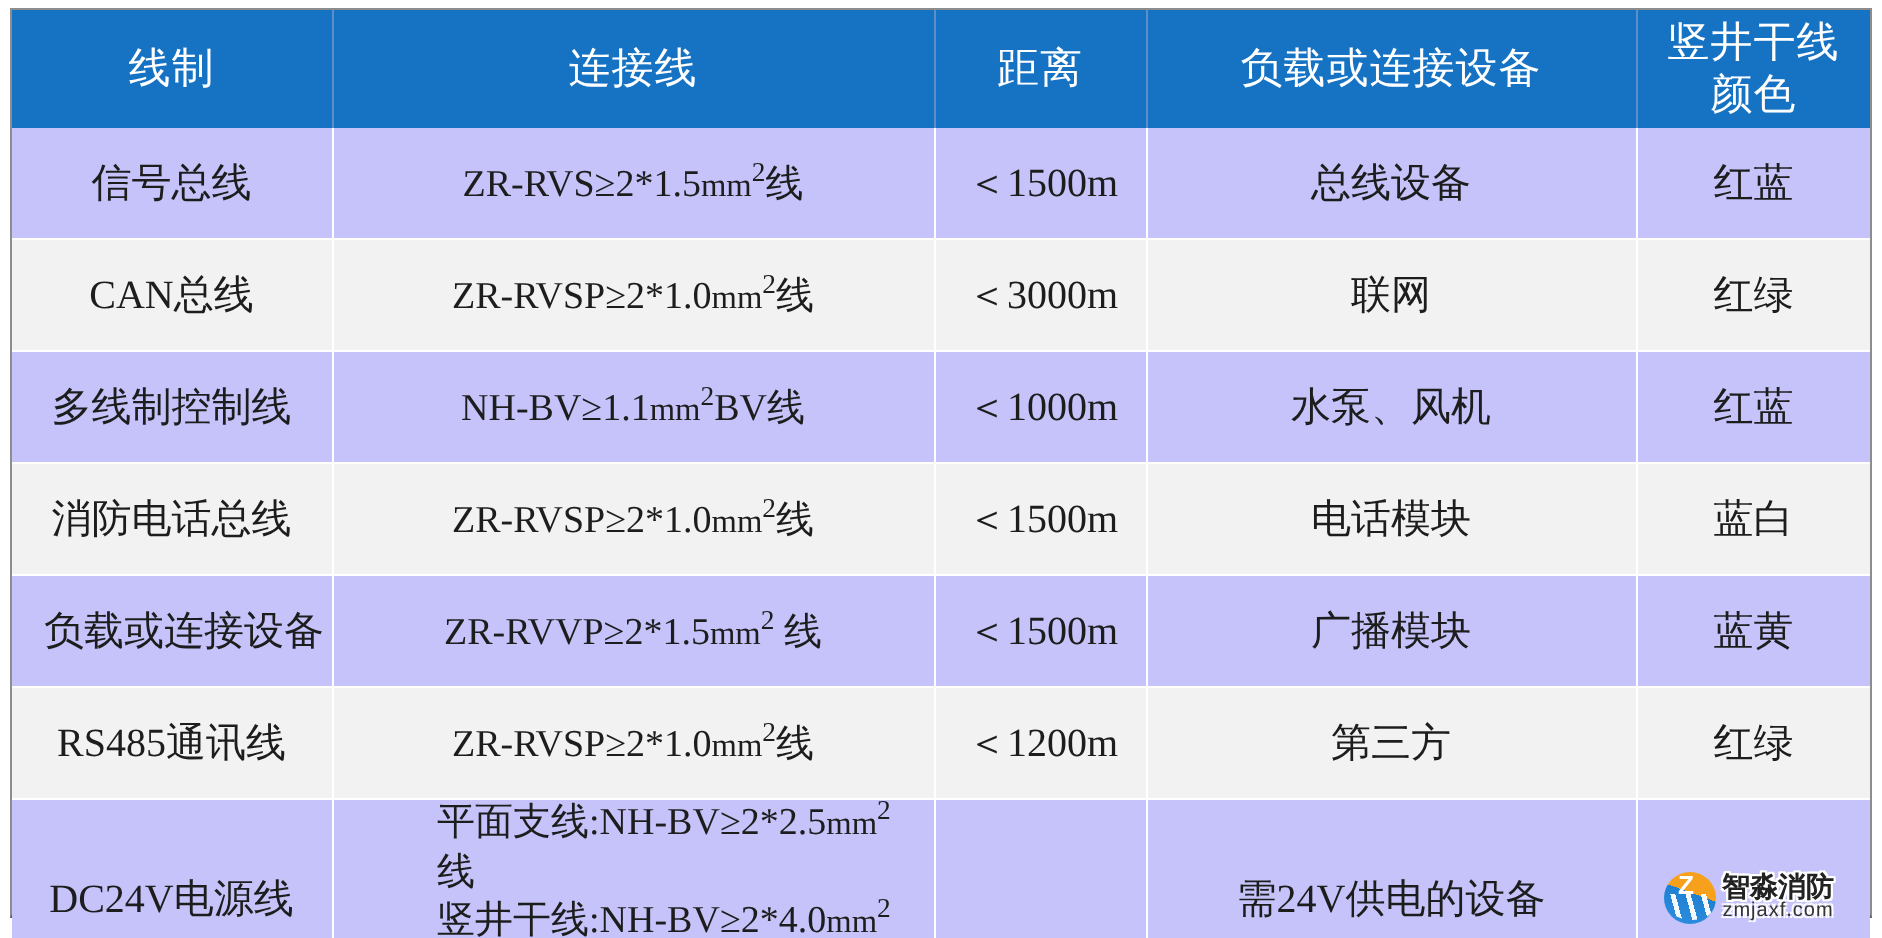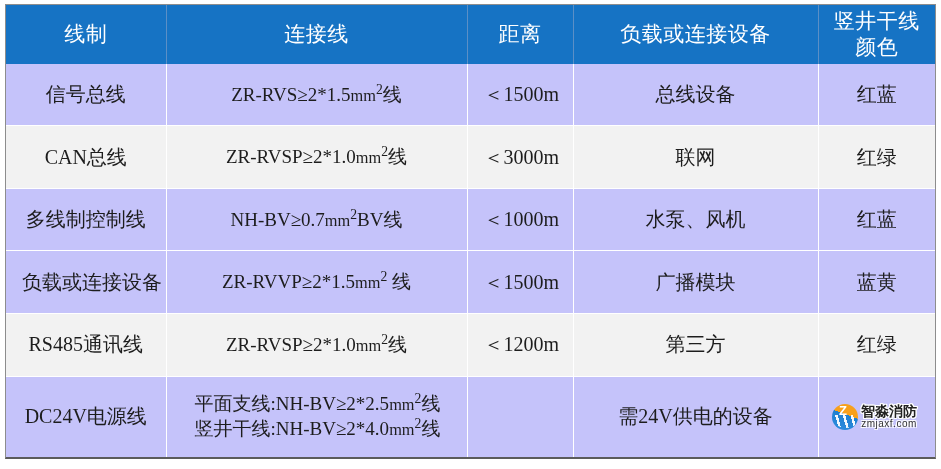--- a/index.html
+++ b/index.html
@@ -71,21 +71,21 @@
 
   tbody tr.tall td{height:72px;}
 
   td.wire-col{font-size:19px;}
   td.wire-col.multi{
     text-align:left;
     padding-left:28px;
     line-height:1.30;
     white-space:normal;
   }
-  td.wire-col.multi .ln{display:block;}
+  td.wire-col.multi .ln{display:block;margin-left:24px;}
 
   .sup{font-size:0.72em;vertical-align:super;line-height:0;}
   .mmunit{font-size:0.86em;}
 
   
   .logo-cell{position:relative;}
   .logo{
     position:absolute;
     right:18px;
     top:50%;
@@ -190,26 +190,33 @@
         <tr class="plain">
           <td>CAN总线</td>
           <td class="wire-col"><span>ZR-RVSP≥2*1.0</span><span class="mmunit">mm</span><span class="sup">2</span><span>线</span></td>
           <td>＜3000m</td>
           <td>联网</td>
           <td>红绿</td>
         </tr>
 
         <tr class="alt">
           <td>多线制控制线</td>
-          <td class="wire-col"><span>NH-BV≥0.7</span><span class="mmunit">mm</span><span class="sup">2</span><span>BV线</span></td>
+          <td class="wire-col"><span>NH-BV≥1.1</span><span class="mmunit">mm</span><span class="sup">2</span><span>BV线</span></td>
           <td>＜1000m</td>
           <td>水泵、风机</td>
           <td>红蓝</td>
         </tr>
 
+        <tr class="plain">
+          <td>消防电话总线</td>
+          <td class="wire-col"><span>ZR-RVSP≥2*1.0</span><span class="mmunit">mm</span><span class="sup">2</span><span>线</span></td>
+          <td>＜1500m</td>
+          <td>电话模块</td>
+          <td>蓝白</td>
+        </tr>
 
         <tr class="alt">
           <td>负载或连接设备</td>
           <td class="wire-col"><span>ZR-RVVP≥2*1.5</span><span class="mmunit">mm</span><span class="sup">2</span><span> 线</span></td>
           <td>＜1500m</td>
           <td>广播模块</td>
           <td>蓝黄</td>
         </tr>
 
         <tr class="plain">

